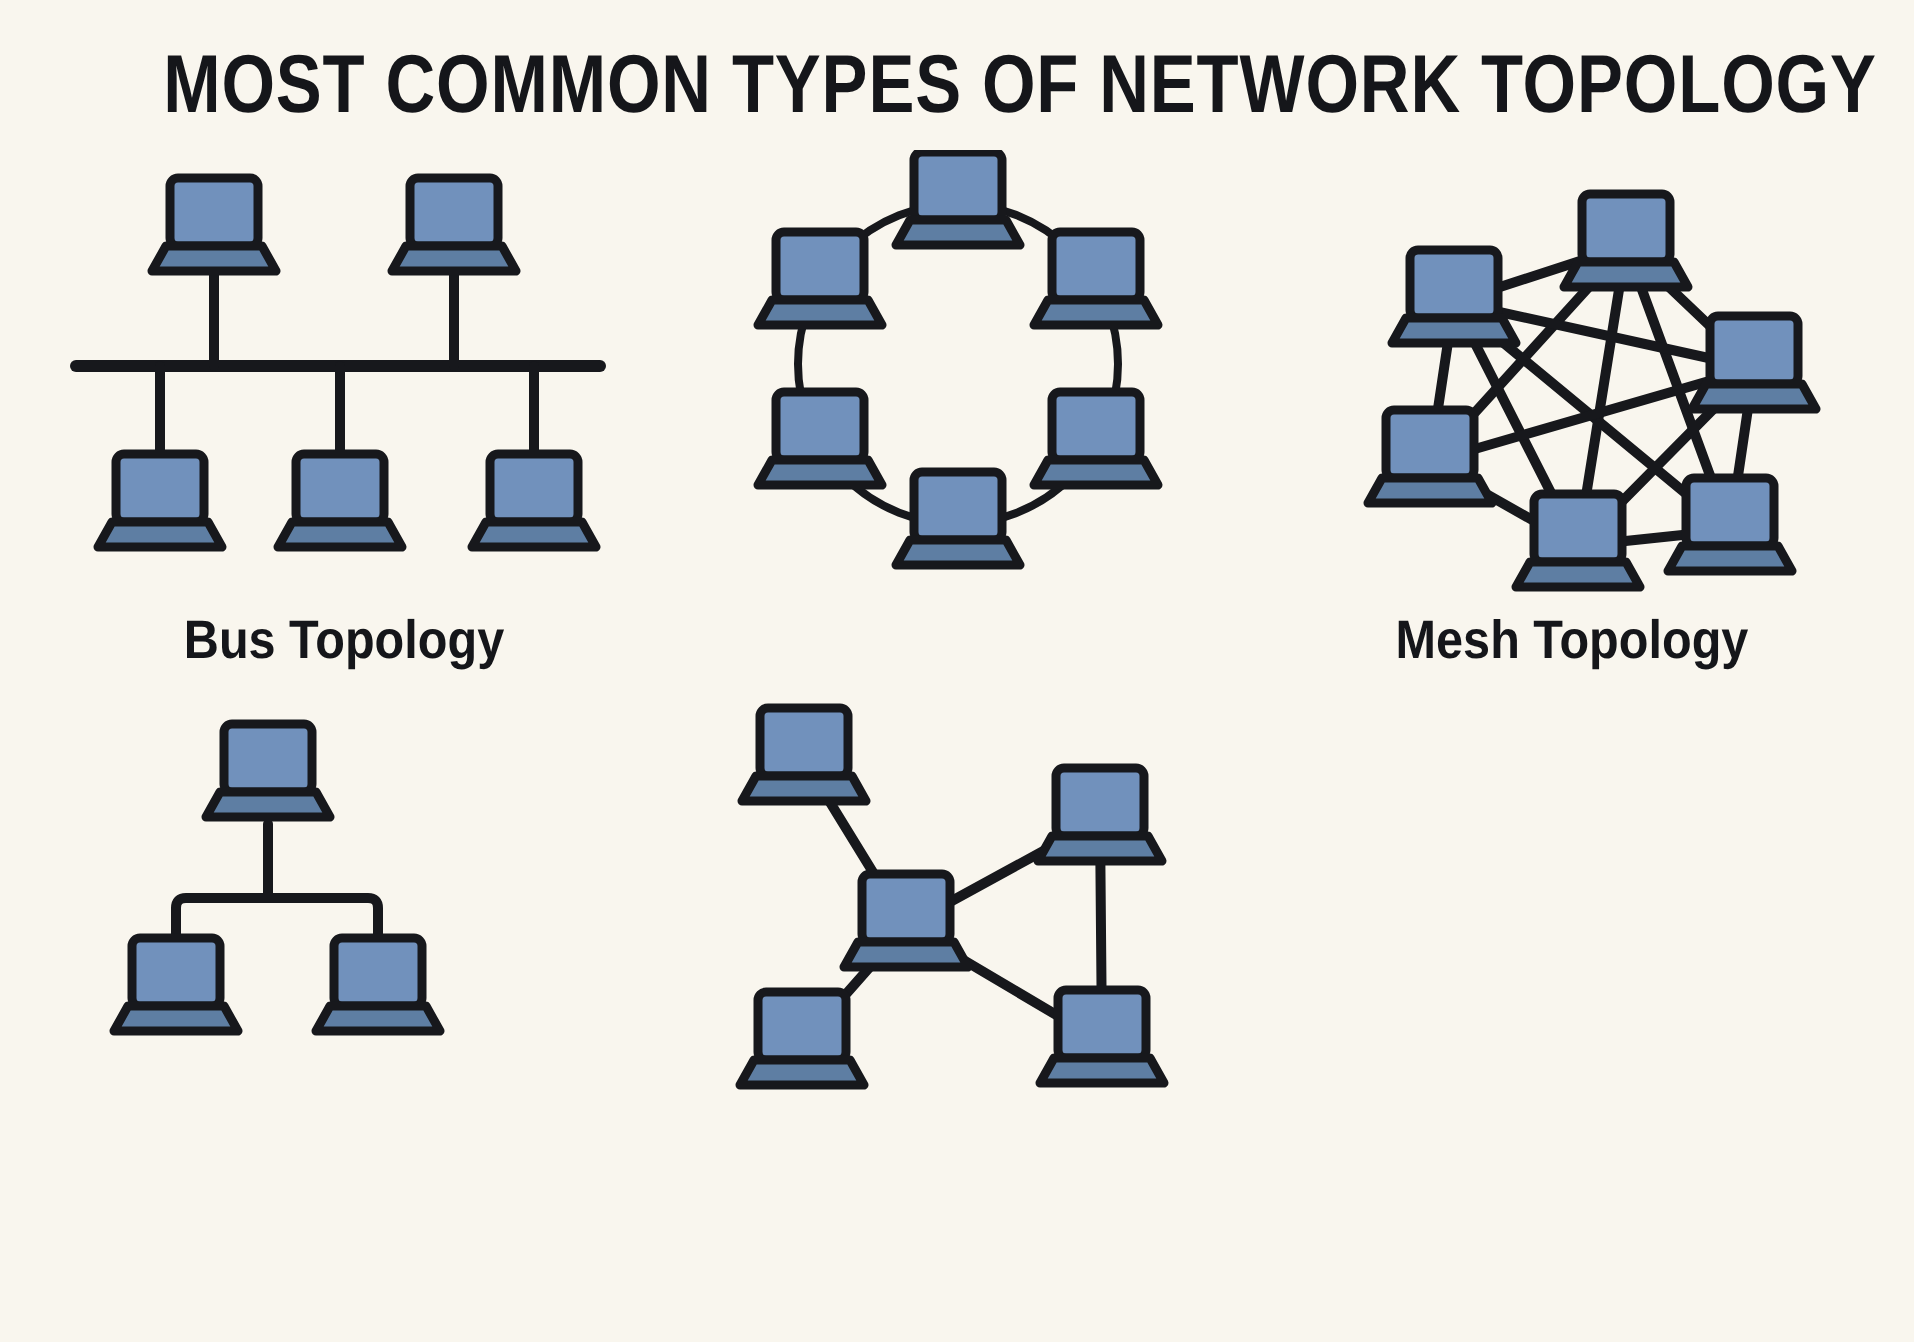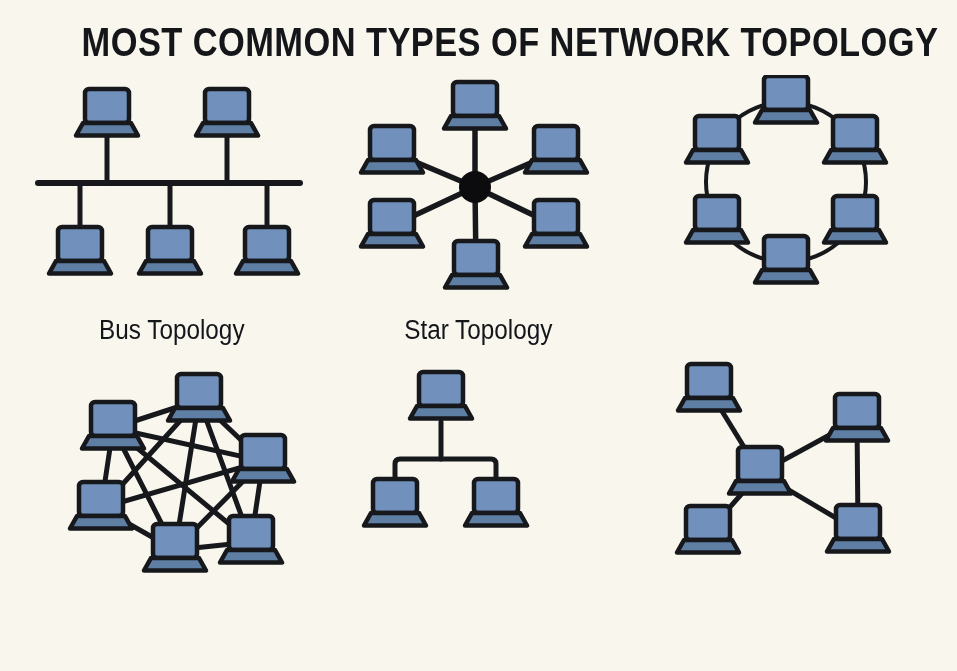--- a/index.html
+++ b/index.html
@@ -15,21 +15,21 @@
     font-size:41px;font-weight:bold;line-height:1.1;white-space:nowrap;
   }
   h1 .condensed{display:inline-block;transform:scaleX(.84);transform-origin:center;letter-spacing:0.5px;}
   .grid{
     display:grid;grid-template-columns:repeat(3,1fr);
     padding:0 20px;margin-top:10px;row-gap:6px;column-gap:4px;
   }
   figure{margin:0;display:flex;flex-direction:column;align-items:center;}
   svg.diagram{width:300px;height:230px;display:block;}
   figcaption{
-    font-weight:normal;font-size:27px;margin-top:10px;line-height:1.15;white-space:nowrap;text-align:center;
+    font-weight:bold;font-size:27px;margin-top:0;line-height:1.15;white-space:nowrap;text-align:center;
   }
   figcaption .condensed{display:inline-block;transform:scaleX(.9);transform-origin:center;}
   .defs-holder{position:absolute;width:0;height:0;overflow:hidden;}
 </style>
 </head>
 <body style="--bg: #F9F6EE; --line: #17181C; --screen: #7191BC; --base: #5E7EA3; --text: #15161A;">
 
 <svg class="defs-holder" aria-hidden="true">
   <defs>
     <g id="laptop">
@@ -55,38 +55,20 @@
           <line x1="245" y1="108" x2="245" y2="178" stroke="#17181C" stroke-width="5" stroke-linecap="round"></line>
           <use href="#laptop" xlink:href="#laptop" x="85" y="40"></use>
           <use href="#laptop" xlink:href="#laptop" x="205" y="40"></use>
           <use href="#laptop" xlink:href="#laptop" x="58" y="178"></use>
           <use href="#laptop" xlink:href="#laptop" x="148" y="178"></use>
           <use href="#laptop" xlink:href="#laptop" x="245" y="178"></use>
         </svg>
       <figcaption><span class="condensed">Bus Topology</span></figcaption>
     </figure>
 
-    <figure>
-      <svg class="diagram" viewBox="0 0 300 230">
-          <line x1="146" y1="112" x2="146" y2="33" stroke="#17181C" stroke-width="5.5" stroke-linecap="round"></line>
-          <line x1="146" y1="112" x2="63" y2="77" stroke="#17181C" stroke-width="5.5" stroke-linecap="round"></line>
-          <line x1="146" y1="112" x2="227" y2="77" stroke="#17181C" stroke-width="5.5" stroke-linecap="round"></line>
-          <line x1="146" y1="112" x2="63" y2="151" stroke="#17181C" stroke-width="5.5" stroke-linecap="round"></line>
-          <line x1="146" y1="112" x2="227" y2="151" stroke="#17181C" stroke-width="5.5" stroke-linecap="round"></line>
-          <line x1="146" y1="112" x2="147" y2="192" stroke="#17181C" stroke-width="5.5" stroke-linecap="round"></line>
-          <circle cx="146" cy="112" r="16" fill="#0C0C0E"></circle>
-          <use href="#laptop" xlink:href="#laptop" x="146" y="33"></use>
-          <use href="#laptop" xlink:href="#laptop" x="63" y="77"></use>
-          <use href="#laptop" xlink:href="#laptop" x="227" y="77"></use>
-          <use href="#laptop" xlink:href="#laptop" x="63" y="151"></use>
-          <use href="#laptop" xlink:href="#laptop" x="227" y="151"></use>
-          <use href="#laptop" xlink:href="#laptop" x="147" y="192"></use>
-        </svg>
-      <figcaption><span class="condensed">Star Topology</span></figcaption>
-    </figure>
 
     <figure>
       <svg class="diagram" viewBox="0 0 300 230">
           <circle cx="150" cy="107" r="80" fill="none" stroke="#17181C" stroke-width="4"></circle>
           <use href="#laptop" xlink:href="#laptop" x="150" y="27"></use>
           <use href="#laptop" xlink:href="#laptop" x="81" y="67"></use>
           <use href="#laptop" xlink:href="#laptop" x="219" y="67"></use>
           <use href="#laptop" xlink:href="#laptop" x="81" y="147"></use>
           <use href="#laptop" xlink:href="#laptop" x="219" y="147"></use>
           <use href="#laptop" xlink:href="#laptop" x="150" y="187"></use>
@@ -109,20 +91,21 @@
           <line x1="241" y1="109" x2="229" y2="190" stroke="#17181C" stroke-width="5" stroke-linecap="round"></line>
           <line x1="79" y1="156" x2="153" y2="198" stroke="#17181C" stroke-width="5" stroke-linecap="round"></line>
           <line x1="153" y1="198" x2="229" y2="190" stroke="#17181C" stroke-width="5" stroke-linecap="round"></line>
           <use href="#laptop" xlink:href="#laptop" x="177" y="48"></use>
           <use href="#laptop" xlink:href="#laptop" x="91" y="76"></use>
           <use href="#laptop" xlink:href="#laptop" x="241" y="109"></use>
           <use href="#laptop" xlink:href="#laptop" x="79" y="156"></use>
           <use href="#laptop" xlink:href="#laptop" x="153" y="198"></use>
           <use href="#laptop" xlink:href="#laptop" x="229" y="190"></use>
         </svg>
+      <figcaption><span class="condensed">Mesh Topology</span></figcaption>
     </figure>
 
     <figure>
       <svg class="diagram" viewBox="0 0 300 230">
           <path d="M112,70 L112,107" fill="none" stroke="#17181C" stroke-width="5" stroke-linecap="round" stroke-linejoin="round"></path>
           <path d="M66,132 L66,112 Q66,107 71,107 L162,107 Q167,107 167,112 L167,132" fill="none" stroke="#17181C" stroke-width="5" stroke-linecap="round" stroke-linejoin="round"></path>
           <use href="#laptop" xlink:href="#laptop" x="112" y="46"></use>
           <use href="#laptop" xlink:href="#laptop" x="66" y="153"></use>
           <use href="#laptop" xlink:href="#laptop" x="167" y="153"></use>
         </svg>

